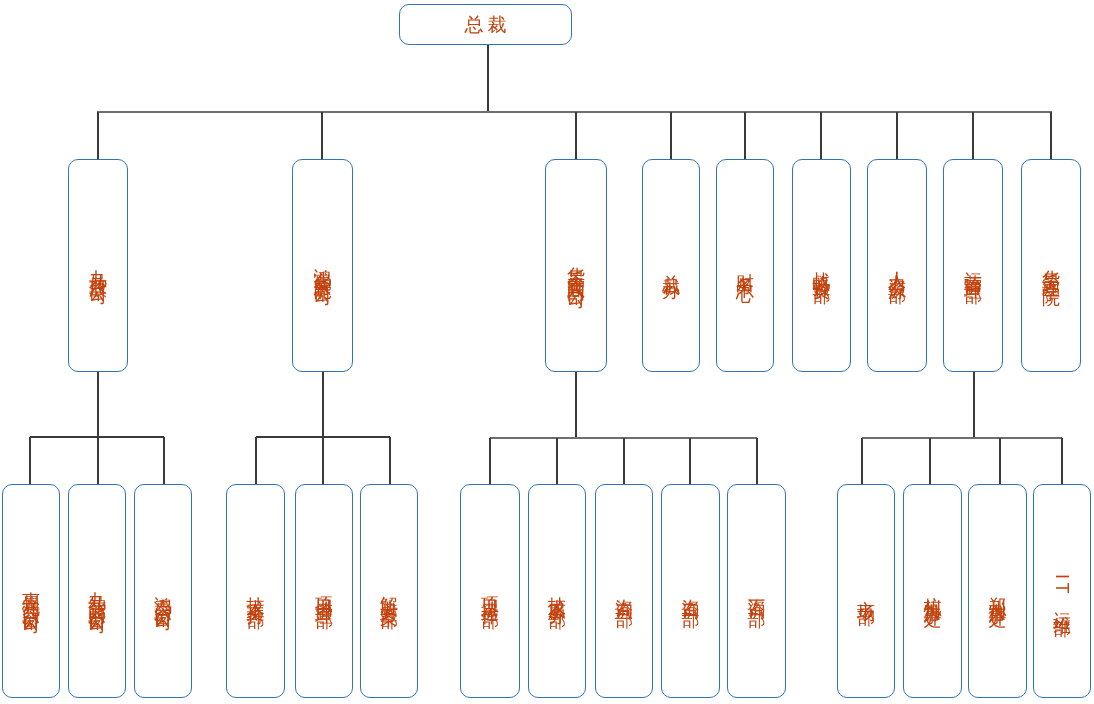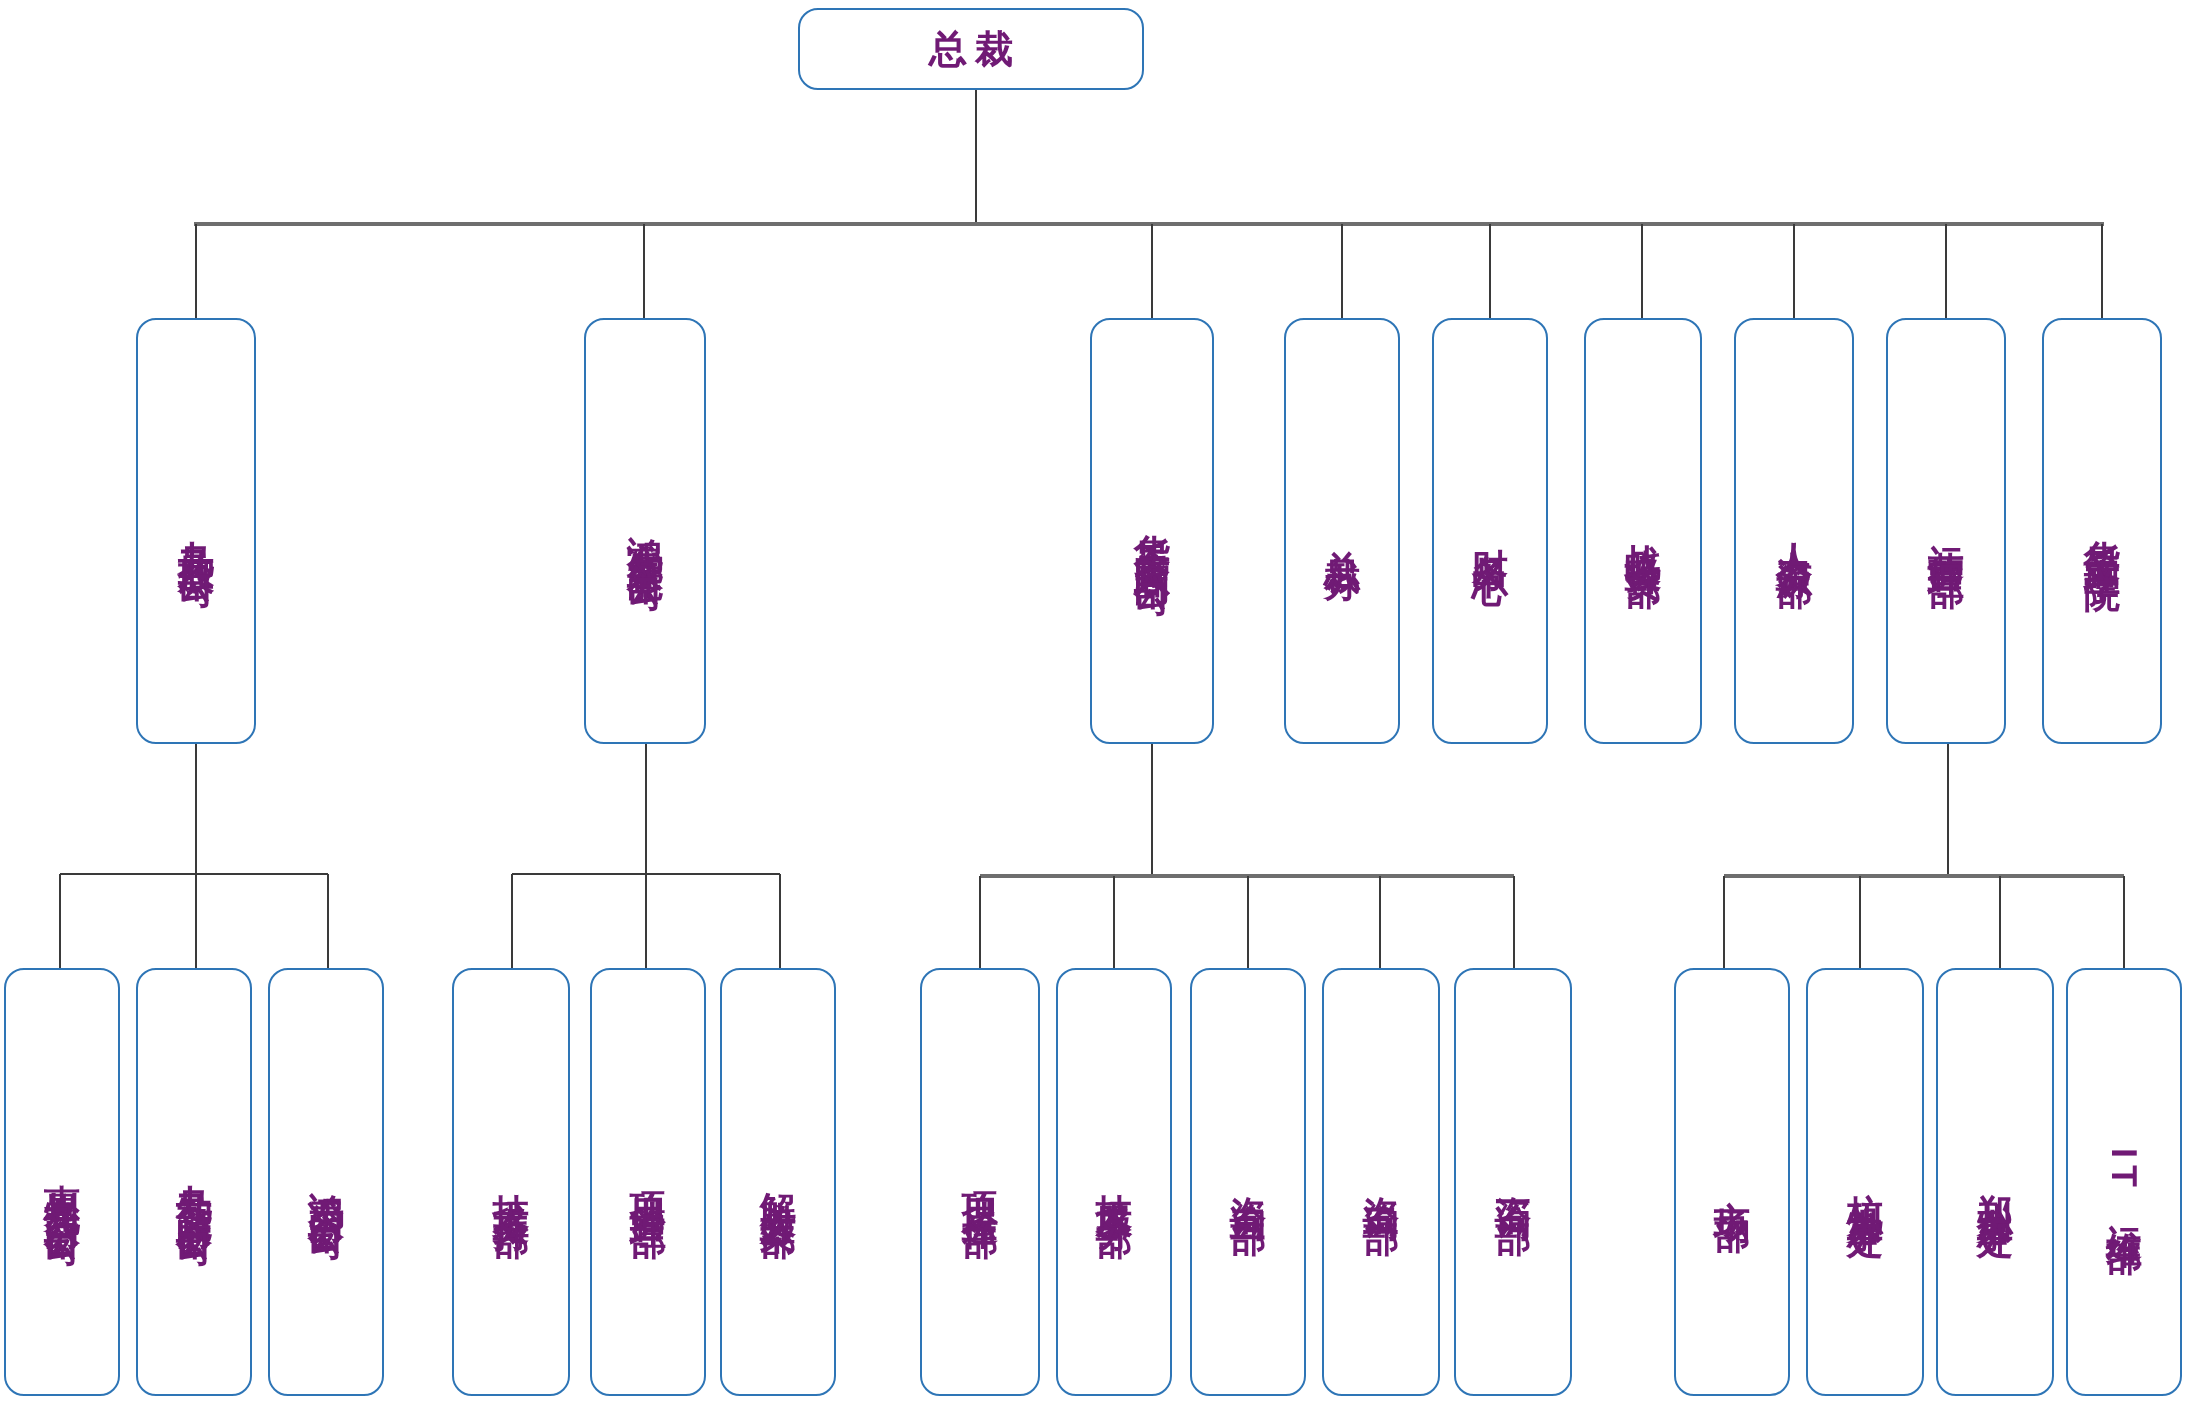--- a/index.html
+++ b/index.html
@@ -8,22 +8,21 @@
     font-family:"Liberation Sans","DejaVu Sans",sans-serif;overflow:hidden;
   }
   .connectors{position:absolute;left:0;top:0;width:1094px;height:704px;}
   .ln-thin{stroke:#3a3a3a;stroke-width:1.3;}
   .ln-bus{stroke:#6e6e6e;stroke-width:2.2;}
   .ln-mid{stroke:#6e6e6e;stroke-width:1.8;}
   .node{
     position:absolute;box-sizing:border-box;background:#ffffff;
     border:1.6px solid #2e75b6;border-radius:10px;
     display:flex;align-items:center;justify-content:center;
-    color:#701a75;
-    font-weight:bold;
+    color:#c2410c;
   }
   .node.h{font-size:19px;letter-spacing:4px;text-indent:4px;height:41px;}
   .node.v{
     writing-mode:vertical-lr;text-orientation:mixed;
     font-size:18px;letter-spacing:3.5px;line-height:1.0;
   }
   .lvl2{top:159px;height:213px;}
   .lvl3{top:484px;height:214px;}
 </style>
 </head>

